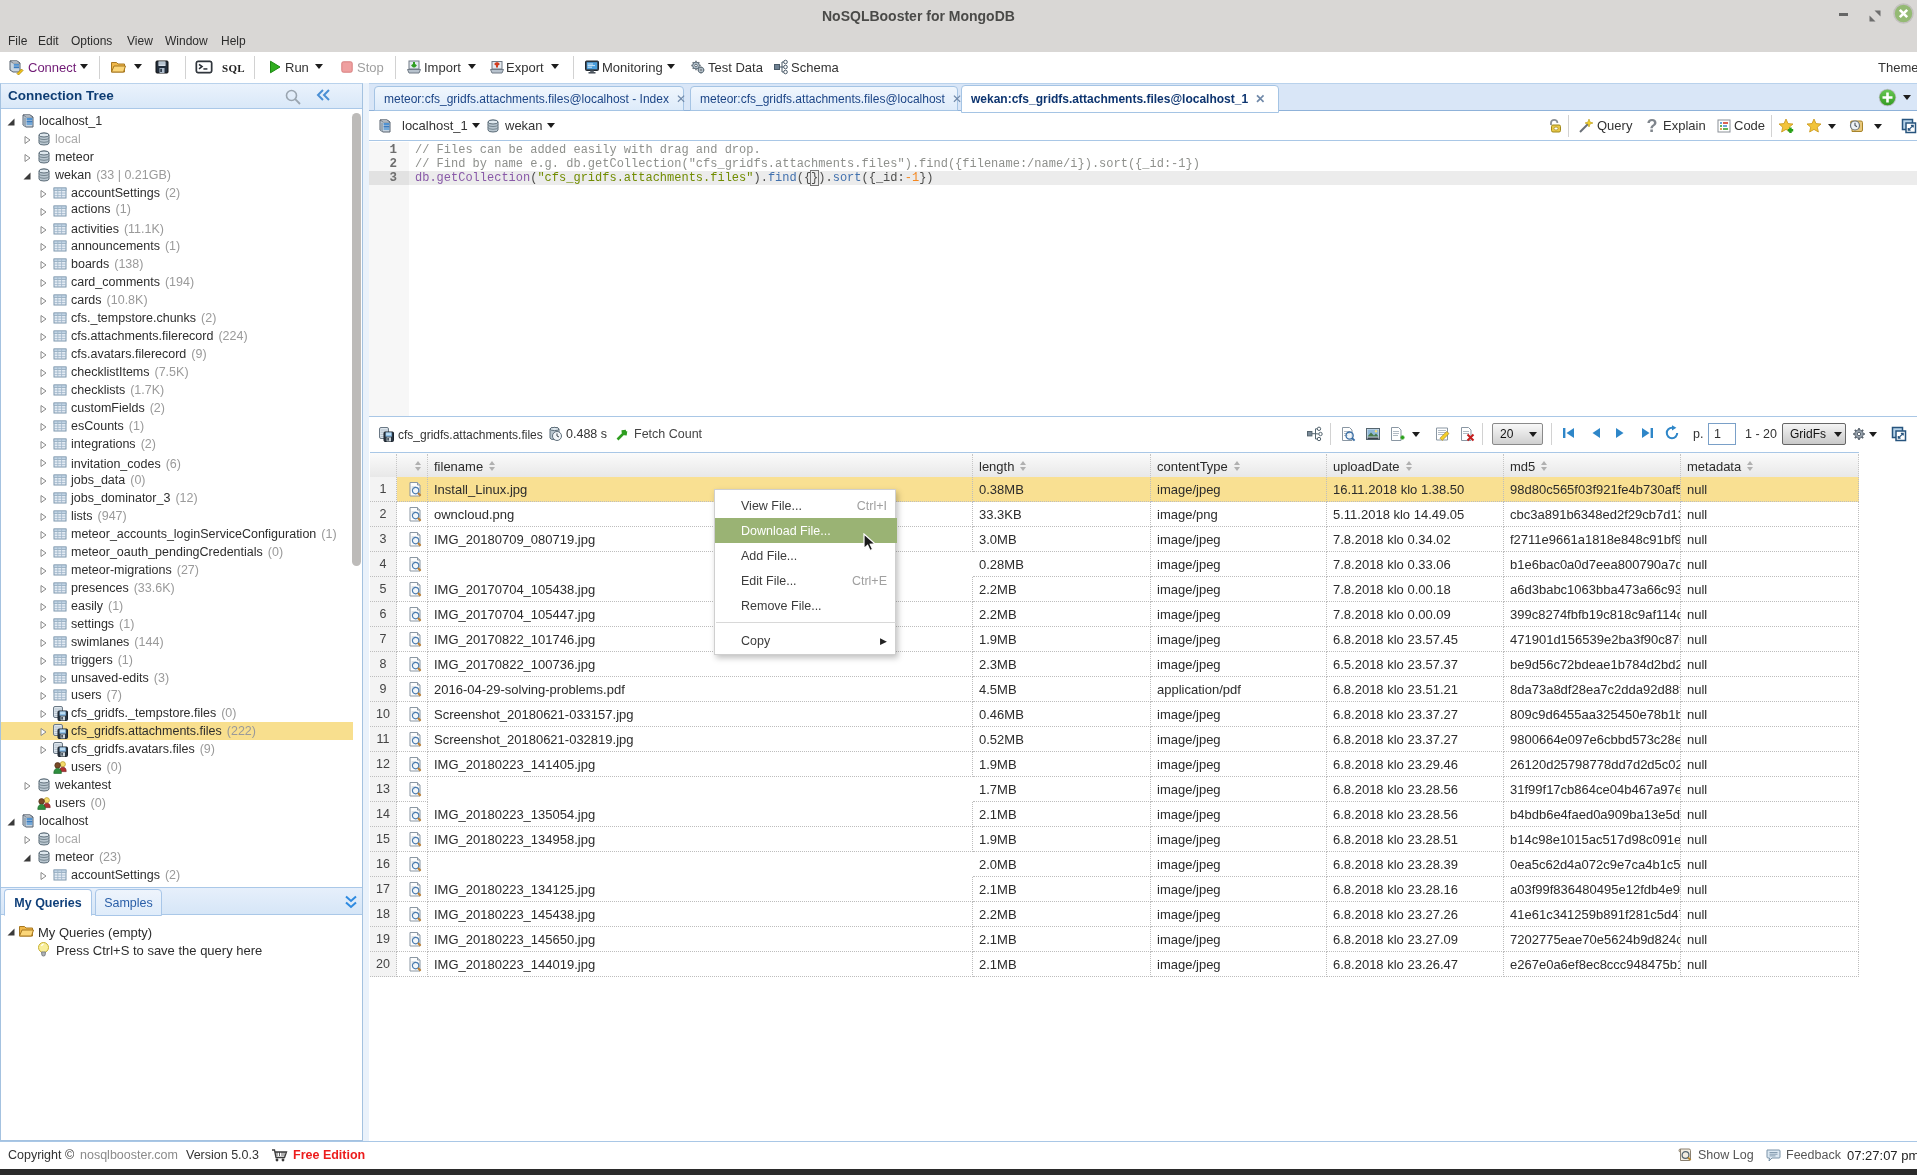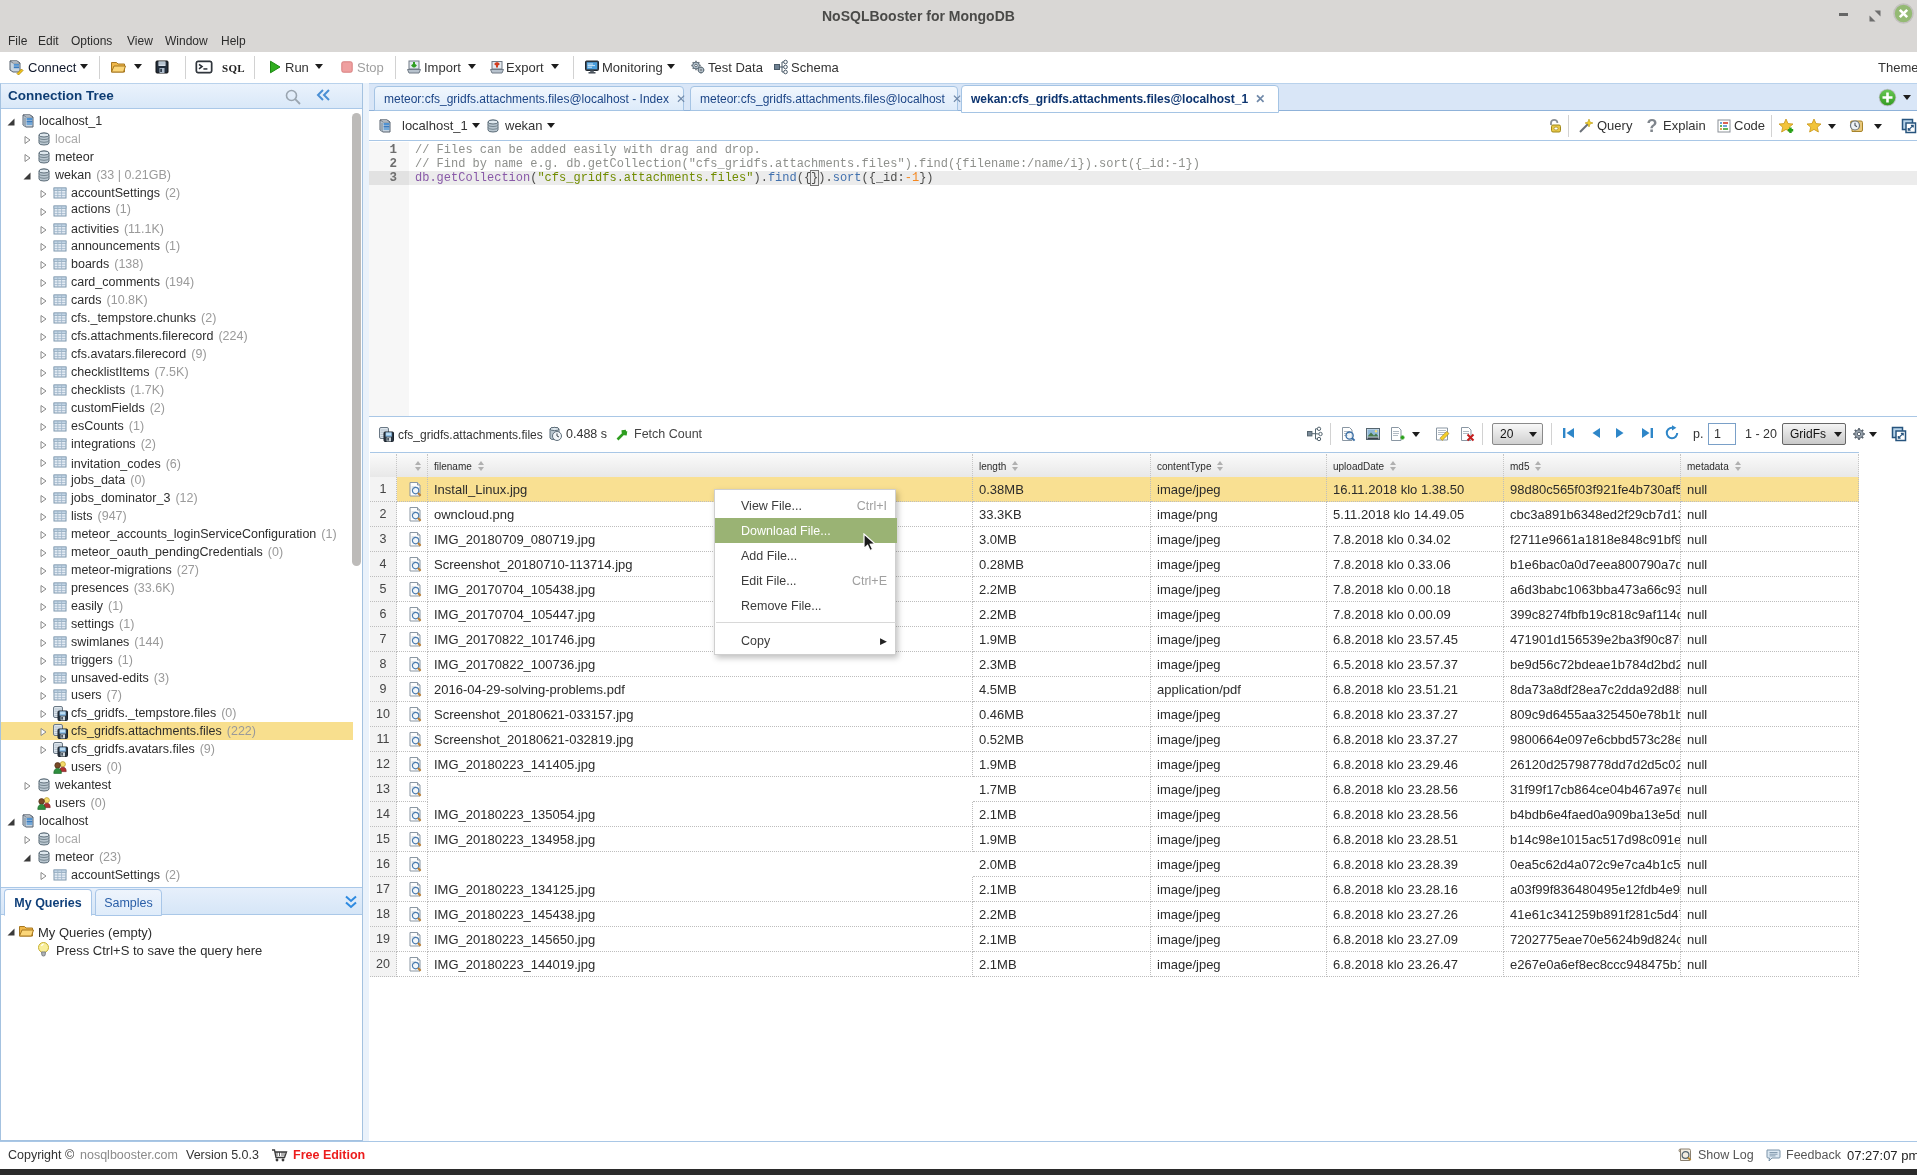--- a/index.html
+++ b/index.html
@@ -25,21 +25,21 @@
 .tab{position:absolute;top:2px;height:25px;background:linear-gradient(#f0f6fd,#ddebfa);border:1px solid #a5c4e4;border-radius:4px 4px 0 0;display:flex;align-items:center;font-size:12px;color:#1c4586;padding:0 9px;white-space:nowrap}
 .tab .x{color:#7089a9;margin-left:7px;font-size:12px}
 .tab.act{top:1px;height:28px;background:#fff;font-weight:bold;color:#0e3570;z-index:3}
 #crumb{left:369px;top:111px;width:1548px;height:30px;background:#fff;border-bottom:1px solid #a9c7e6;font-size:13px;color:#333}
 #editor{left:369px;top:142px;width:1548px;height:274px;background:#fff;font-family:"Liberation Mono",monospace;font-size:12px}
 #gutter{position:absolute;left:0;top:0;width:40px;height:274px;background:#f7f7f7}
 .lnum{position:absolute;width:28px;text-align:right;color:#6e6e6e;font-size:12.5px;font-weight:bold}
 .cline{position:absolute;left:46px;height:14px;line-height:14px;white-space:pre}
 #resplit{left:369px;top:416px;width:1548px;height:1px;background:#a9c7e6}
 #reshead{left:369px;top:417px;width:1548px;height:35px;background:#fff;font-size:12px;color:#333}
-#thead{left:370px;top:452px;width:1489px;height:25px;background:linear-gradient(#fbfbfb,#e8e8e8);border-top:1px solid #a9c7e6;font-size:10px;color:#2b2b2b}
+#thead{left:370px;top:452px;width:1489px;height:25px;background:linear-gradient(#fbfbfb,#e8e8e8);border-top:1px solid #a9c7e6;font-size:13px;color:#2b2b2b}
 .hcell{position:absolute;top:1px;height:24px;display:flex;align-items:center;padding-left:6px;border-right:1px dotted #c6c6c6}
 .sorts{margin-left:6px;display:inline-flex;flex-direction:column;gap:2px}
 .sup{width:0;height:0;border:3.5px solid transparent;border-bottom:4.5px solid #b0b0b0;border-top-width:0}
 .sdn{width:0;height:0;border:3.5px solid transparent;border-top:4.5px solid #b0b0b0;border-bottom-width:0}
 #tbody{left:370px;top:477px;width:1489px;height:500px;font-size:13px;color:#2b2b2b}
 .drow{position:absolute;left:0;width:1489px;height:25px}
 .dcell{position:absolute;top:0;height:25px;display:flex;align-items:center;padding-left:6px;border-right:1px dotted #bdbdbd;border-bottom:1px dotted #bdbdbd;overflow:hidden;white-space:nowrap}
 .ncell{justify-content:center;background:#f3f3f3;color:#444;font-size:12.5px;padding-left:0}
 
 #cmenu{left:714px;top:489px;width:182px;height:166px;background:#fff;border:1px solid #cfcfcf;box-shadow:2px 3px 6px rgba(0,0,0,0.25);z-index:50;font-size:12.5px;color:#3c3c3c}
@@ -72,21 +72,21 @@
     <div class="abs" style="left:221px;top:4px;">Help</div>
   </div>
 <div id="toolbar" class="abs">
     <div class="abs" style="left:8px;top:7px;"><svg width="16" height="16" viewBox="0 0 16 16">
         <polygon points="2,2 9,2 12,4 12,13 5,13 2,11" fill="#c7d4e0" stroke="#58626e"></polygon>
         <polygon points="2,2 9,2 12,4 5,4" fill="#e6edf4" stroke="#58626e" stroke-width="0.8"></polygon>
         <rect x="5.8" y="5" width="5.2" height="1.8" fill="#4f92d2"></rect>
         <rect x="5.8" y="7.4" width="5.2" height="1.8" fill="#3a7cc0"></rect>
         <path d="M9 14.5 L13.5 10 L15 11.5 L10.5 16 Z" fill="#f5c518" stroke="#a88508" stroke-width="0.8"></path>
       </svg></div>
-    <div class="abs" style="left:28px;top:8px;"><span style="color:#0f172a">Connect</span></div>
+    <div class="abs" style="left:28px;top:8px;"><span style="color:#701a75">Connect</span></div>
     <div class="abs" style="left:80px;top:12px;">
       <div class="car"></div>
     </div>
     <div class="abs" style="left:99px;top:4px;">
       <div class="sep" style="height:23px"></div>
     </div>
     <div class="abs" style="left:110px;top:7px;"><svg width="16" height="16" viewBox="0 0 16 16">
         <path d="M1.5 3.5 L6.5 3.5 L8 5 L14.5 5 L14.5 13 L1.5 13 Z" fill="#f0b84a" stroke="#a87820"></path>
         <path d="M1.5 13 L4 7 L15.5 7 L13.5 13 Z" fill="#fbd679" stroke="#a87820"></path>
       </svg></div>
@@ -1154,21 +1154,20 @@
       <div class="dcell ncell" style="left:0;width:27px">4</div>
       <div class="dcell" style="left:27px;width:31px;padding-left:10px">
         <svg width="16" height="17" viewBox="0 0 16 17">
           <path d="M3 1.5 L10.5 1.5 L13 4 L13 15 L3 15 Z" fill="#fdfdfd" stroke="#8a97a3"></path>
           <path d="M10.5 1.5 L10.5 4 L13 4" fill="#dde4ea" stroke="#8a97a3"></path>
           <path d="M4.6 6 H9 M4.6 8 H8" stroke="#b8c2cb" stroke-width="0.9"></path>
           <circle cx="8.6" cy="9.6" r="3.2" fill="#eef4f8" fill-opacity="0.7" stroke="#4a7cb0" stroke-width="1.2"></circle>
           <path d="M11 12 L13.6 14.8" stroke="#c08030" stroke-width="2"></path>
         </svg>
       </div>
-      <div class="dcell" style="left:58px;width:545px;">Screenshot_20180710-113714.jpg</div>
       <div class="dcell" style="left:603px;width:178px;">0.28MB</div>
       <div class="dcell" style="left:781px;width:176px;">image/jpeg</div>
       <div class="dcell" style="left:957px;width:177px;">7.8.2018 klo 0.33.06</div>
       <div class="dcell" style="left:1134px;width:177px;">b1e6bac0a0d7eea800790a7d4753b8</div>
       <div class="dcell" style="left:1311px;width:178px;">null</div>
     </div>
     <div class="drow" style="top:100px">
       <div class="dcell ncell" style="left:0;width:27px">5</div>
       <div class="dcell" style="left:27px;width:31px;padding-left:10px">
         <svg width="16" height="17" viewBox="0 0 16 17">

